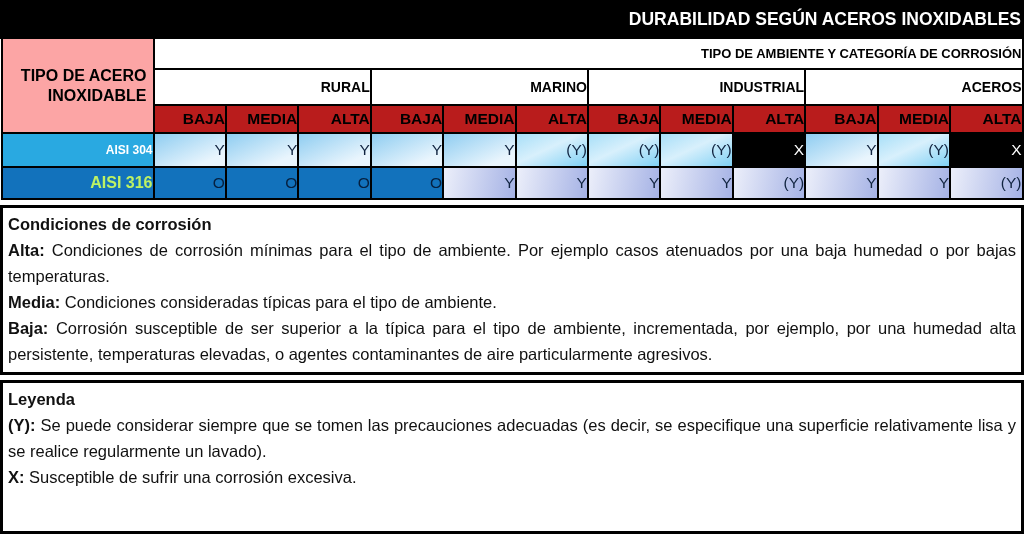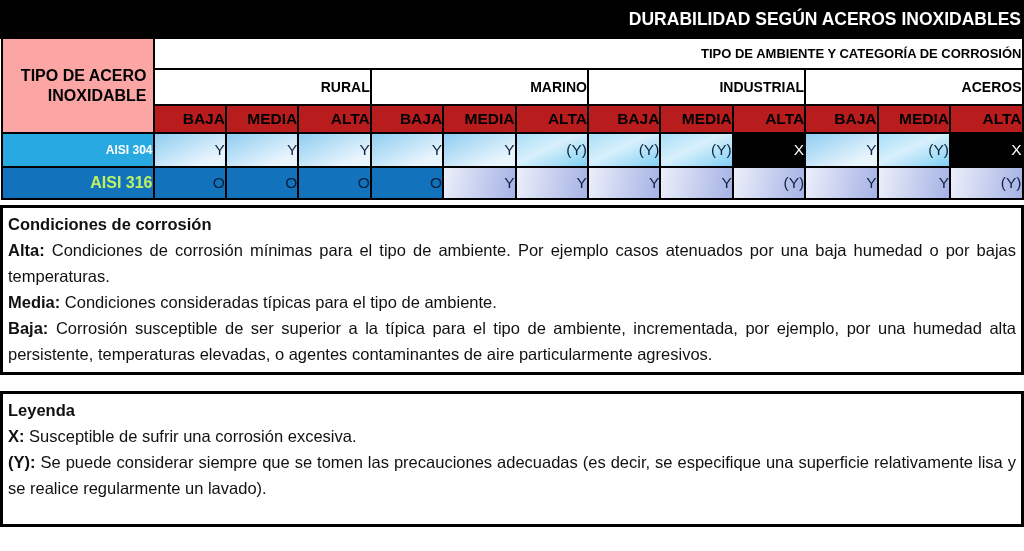--- a/index.html
+++ b/index.html
@@ -57,21 +57,21 @@
     border:3px solid #000;
     padding:3px 5px 6px 5px;
     font-size:16.5px;
     line-height:26px;
     color:#111;
     text-align:justify;
   }
   .txtbox .bx-title { font-weight:bold; text-align:left; }
   .txtbox p b { font-weight:bold; }
   .box1 { margin-top:5px; height:170px; }
-  .box2 { margin-top:16px; height:136px; }
+  .box2 { margin-top:5px; height:154px; }
 </style>
 </head>
 <body>
 
 <div class="page">
 
   <table class="dur">
     <colgroup>
       <col style="width:152px">
       <col>
@@ -155,18 +155,18 @@
     <div id="cond-items">
         <p><b>Alta:</b> Condiciones de corrosión mínimas para el tipo de ambiente. Por ejemplo casos atenuados por una baja humedad o por bajas temperaturas.</p>
         <p><b>Media:</b> Condiciones consideradas típicas para el tipo de ambiente.</p>
         <p><b>Baja:</b> Corrosión susceptible de ser superior a la típica para el tipo de ambiente, incrementada, por ejemplo, por una humedad alta persistente, temperaturas elevadas, o agentes contaminantes de aire particularmente agresivos.</p>
       </div>
   </div>
 
   <div class="txtbox box2">
     <p class="bx-title">Leyenda</p>
     <div id="leg-items">
+        <p><b>(Y):</b> Se puede considerar siempre que se tomen las precauciones adecuadas (es decir, se especifique una superficie relativamente lisa y se realice regularmente un lavado).</p>
         <p><b>X:</b> Susceptible de sufrir una corrosión excesiva.</p>
-        <p><b>(Y):</b> Se puede considerar siempre que se tomen las precauciones adecuadas (es decir, se especifique una superficie relativamente lisa y se realice regularmente un lavado).</p>
       </div>
   </div>
 
 </div>
 
 </body></html>

